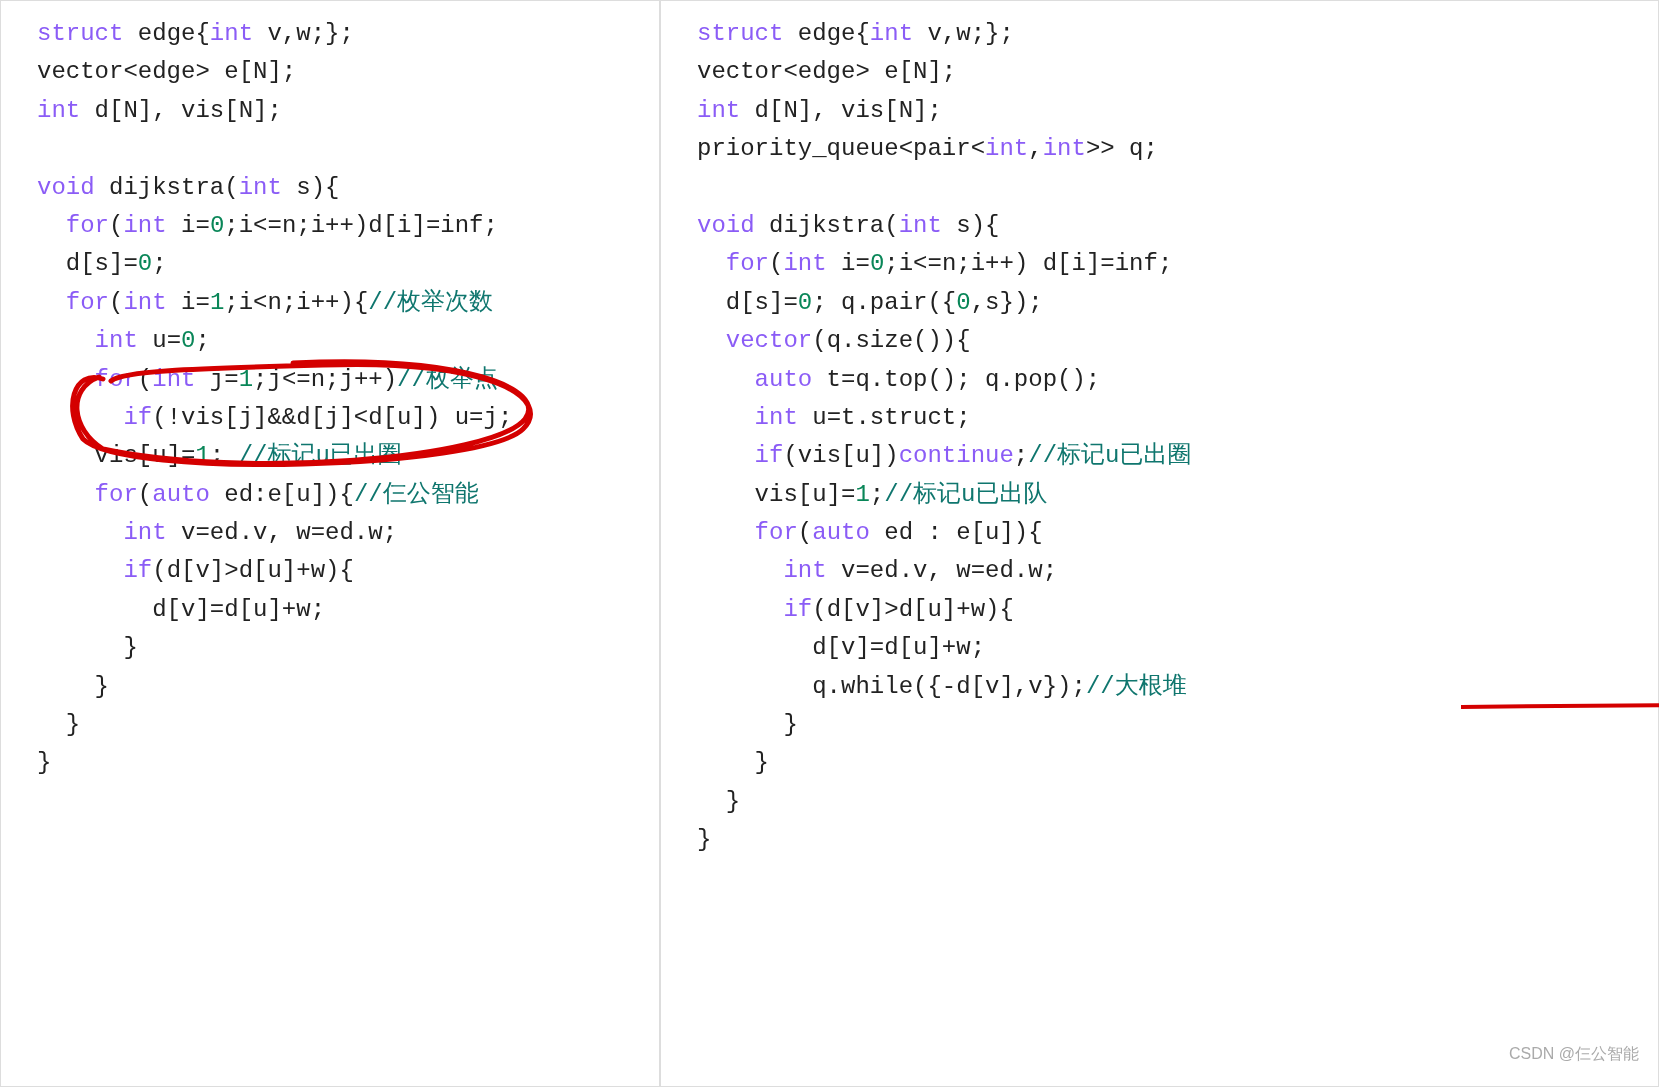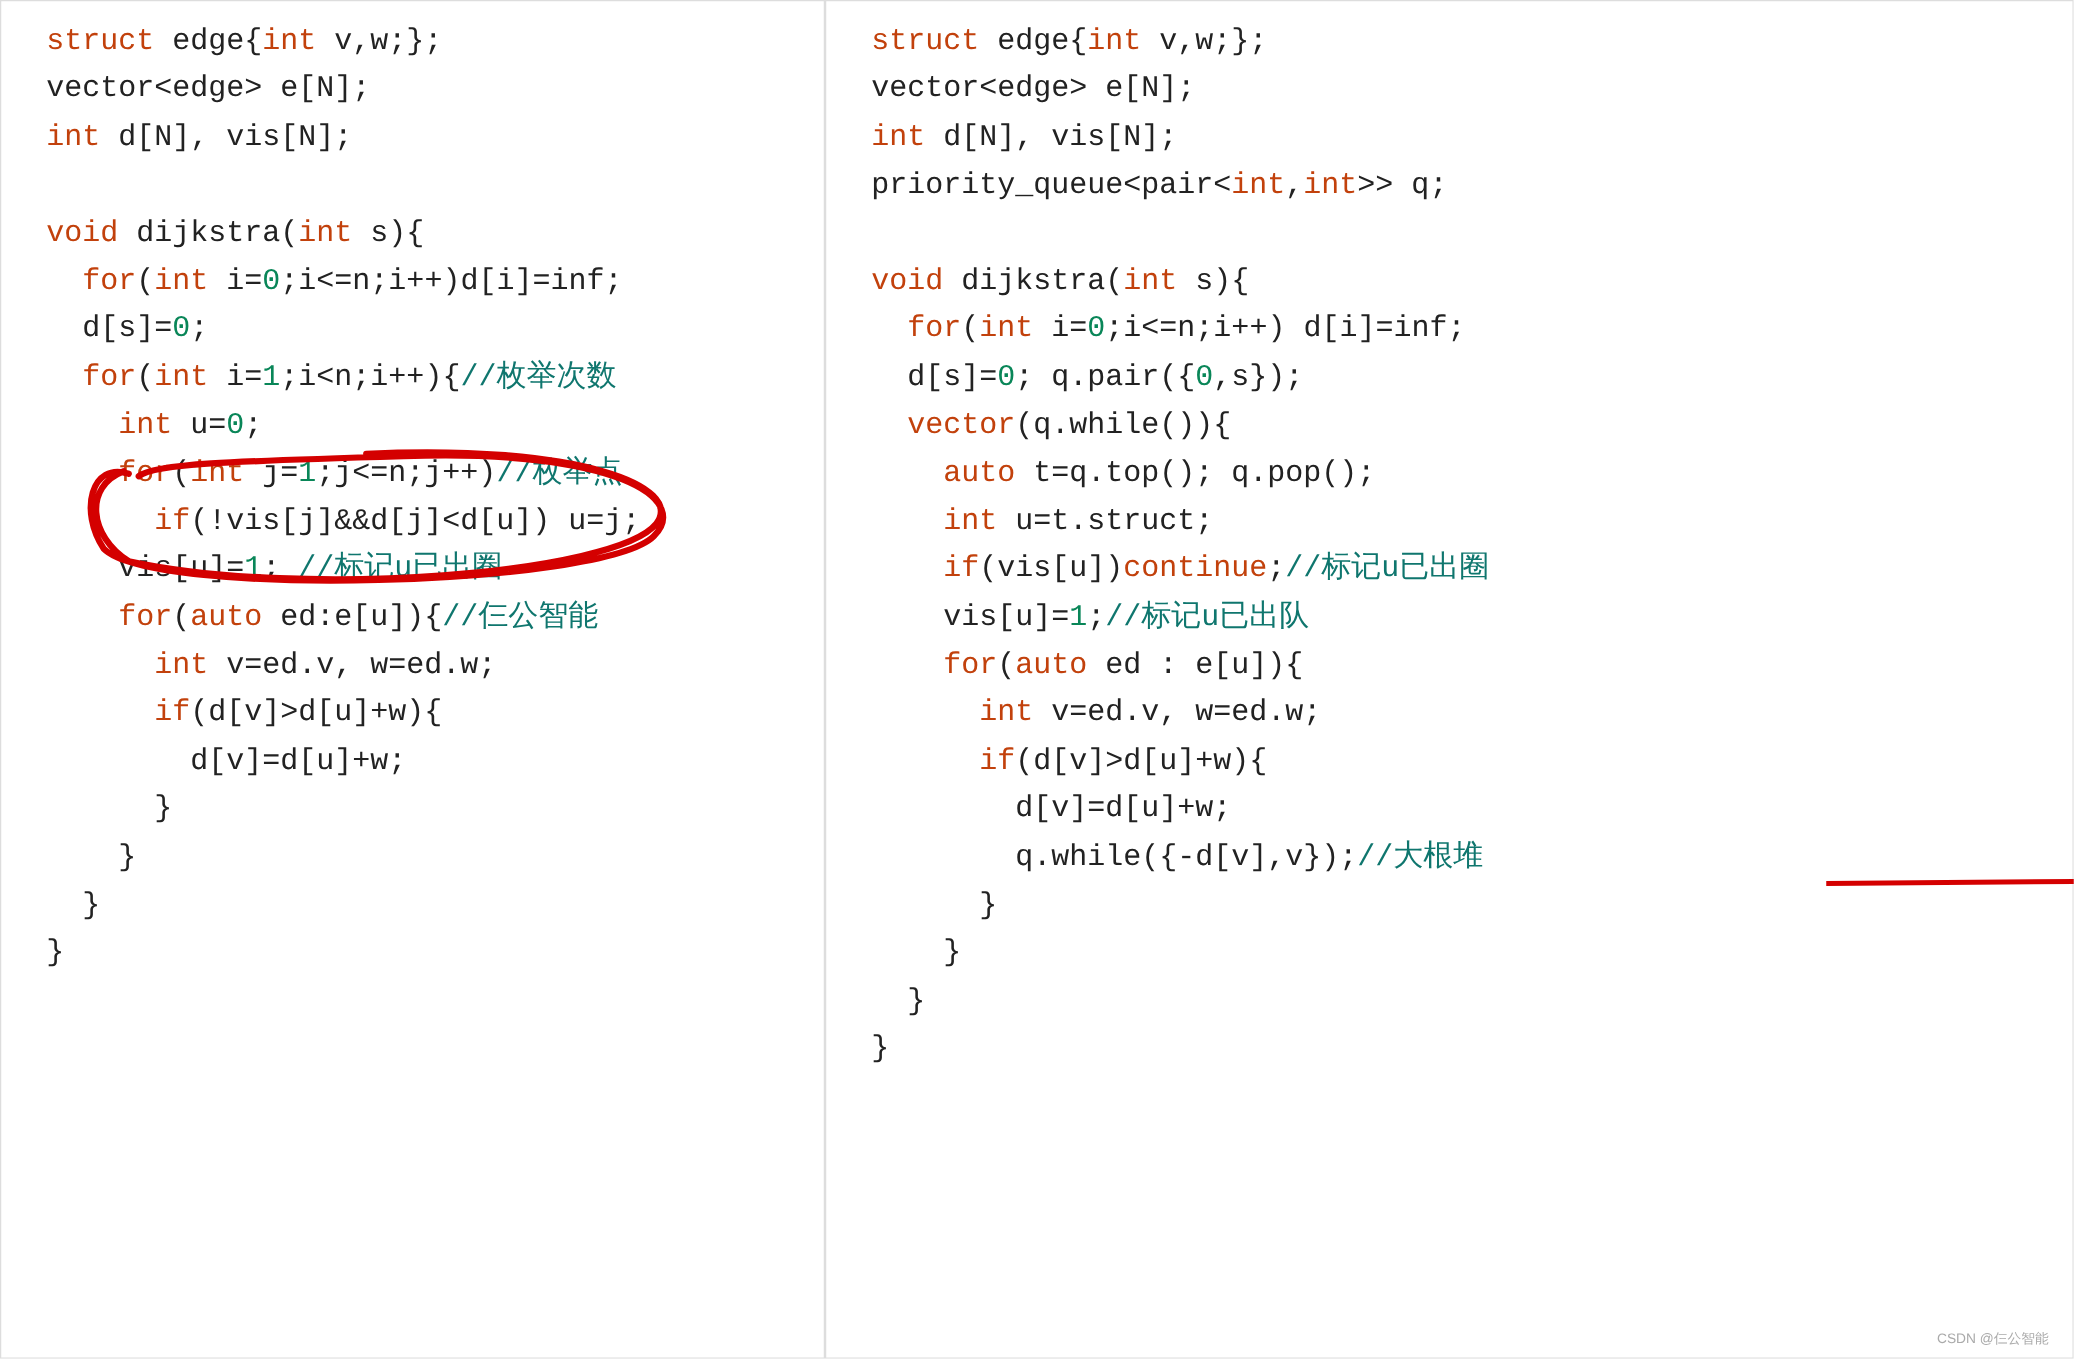--- a/index.html
+++ b/index.html
@@ -26,21 +26,21 @@
     box-sizing: border-box;
     background: #fff;
   }
   .col-left { width: 660px; }
   .col-right { flex: 1; }
   pre.code {
     margin: 0;
     font-family: inherit;
     white-space: pre;
   }
-  .kw { color: #c2410c; }
+  .kw { color: #8b5cf6; }
   .num { color: #098658; }
   .cm { color: #0f766e; }
   .txt { color: #222; }
   .annotation-oval {
     position: absolute;
     left: 62px;
     top: 358px;
     width: 480px;
     height: 112px;
     pointer-events: none;
@@ -50,22 +50,22 @@
     left: 800px;
     top: 702px;
     width: 430px;
     border-top: 4px solid #d40000;
     transform: rotate(-0.5deg);
     pointer-events: none;
   }
   .watermark {
     position: absolute;
     right: 20px;
-    bottom: 6px;
-    font-size: 11px;
+    bottom: 20px;
+    font-size: 16px;
     color: #aaa;
     font-family: sans-serif;
   }
 </style>
 </head>
 <body>
 
 <div class="cols">
   <div class="col col-left">
     <pre class="code" id="left-code"><span class="kw">struct</span><span class="txt"> edge{</span><span class="kw">int</span><span class="txt"> v,w;};</span>
@@ -103,21 +103,21 @@
   </div>
   <div class="col col-right">
     <pre class="code" id="right-code"><span class="kw">struct</span><span class="txt"> edge{</span><span class="kw">int</span><span class="txt"> v,w;};</span>
 <span class="txt">vector&lt;edge&gt; e[N];</span>
 <span class="kw">int</span><span class="txt"> d[N], vis[N];</span>
 <span class="txt">priority_queue&lt;pair&lt;</span><span class="kw">int</span><span class="txt">,</span><span class="kw">int</span><span class="txt">&gt;&gt; q;</span>
 <span class="txt"></span>
 <span class="kw">void</span><span class="txt"> dijkstra(</span><span class="kw">int</span><span class="txt"> s){</span>
 <span class="txt">  </span><span class="kw">for</span><span class="txt">(</span><span class="kw">int</span><span class="txt"> i=</span><span class="num">0</span><span class="txt">;i&lt;=n;i++) d[i]=inf;</span>
 <span class="txt">  d[s]=</span><span class="num">0</span><span class="txt">; q.pair({</span><span class="num">0</span><span class="txt">,s});</span>
-<span class="txt">  </span><span class="kw">vector</span><span class="txt">(q.while()){</span>
+<span class="txt">  </span><span class="kw">vector</span><span class="txt">(q.size()){</span>
 <span class="txt">    </span><span class="kw">auto</span><span class="txt"> t=q.top(); q.pop();</span>
 <span class="txt">    </span><span class="kw">int</span><span class="txt"> u=t.struct;</span>
 <span class="txt">    </span><span class="kw">if</span><span class="txt">(vis[u])</span><span class="kw">continue</span><span class="txt">;</span><span class="cm">//标记u已出圈</span>
 <span class="txt">    vis[u]=</span><span class="num">1</span><span class="txt">;</span><span class="cm">//标记u已出队</span>
 <span class="txt">    </span><span class="kw">for</span><span class="txt">(</span><span class="kw">auto</span><span class="txt"> ed : e[u]){</span>
 <span class="txt">      </span><span class="kw">int</span><span class="txt"> v=ed.v, w=ed.w;</span>
 <span class="txt">      </span><span class="kw">if</span><span class="txt">(d[v]&gt;d[u]+w){</span>
 <span class="txt">        d[v]=d[u]+w;</span>
 <span class="txt">        q.while({-d[v],v});</span><span class="cm">//大根堆</span>
 <span class="txt">      }</span>

